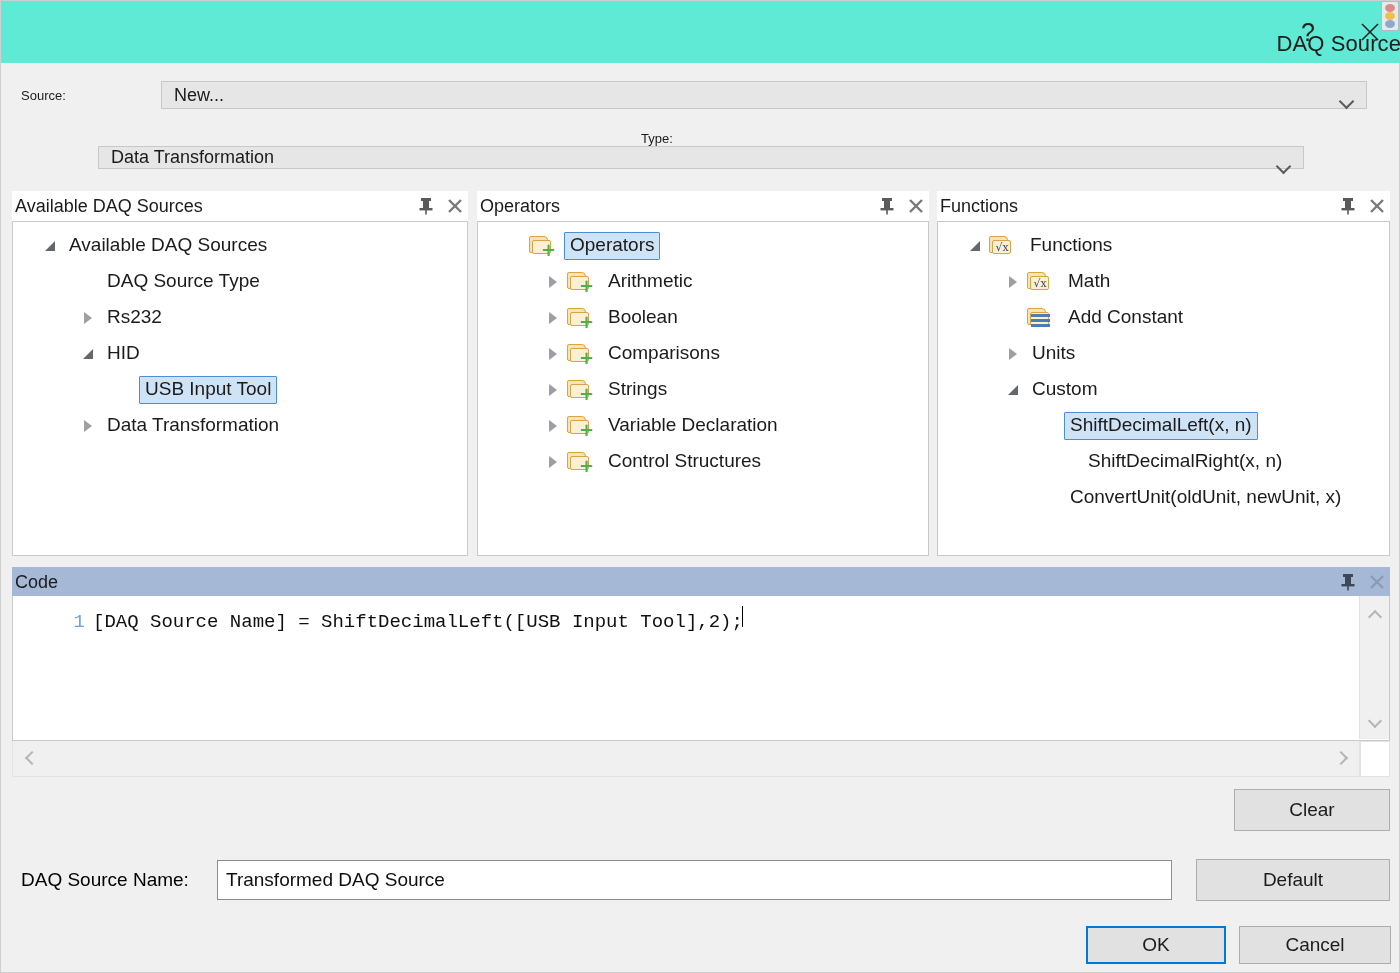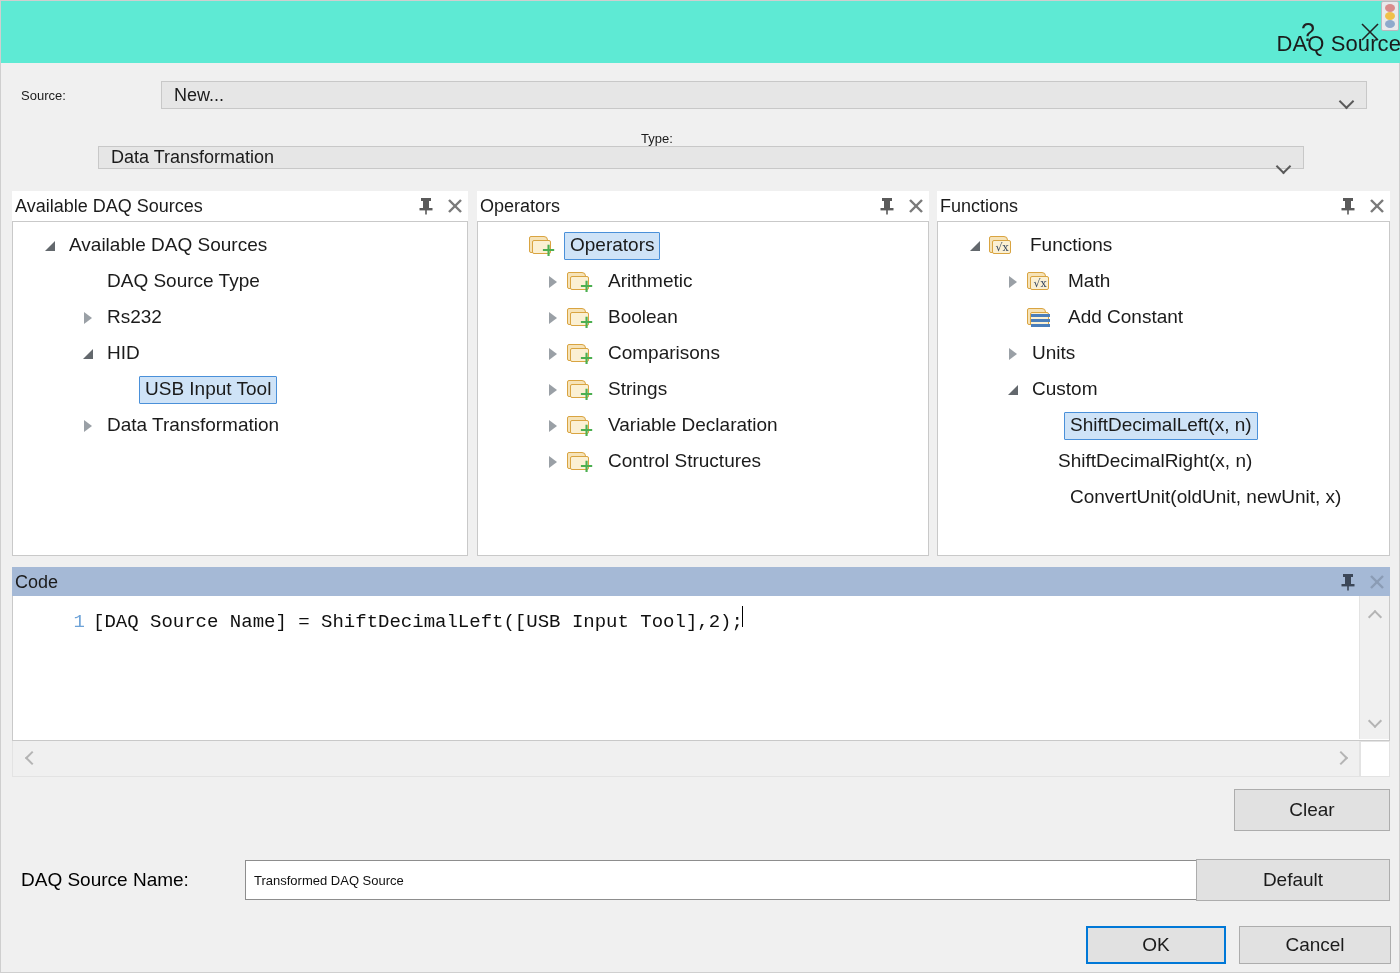--- a/index.html
+++ b/index.html
@@ -375,33 +375,33 @@
   #cancel-button  { position: absolute; left: 1238px; top: 925px; width: 152px; height: 38px; }
 
   
   .name-row {
     position: absolute;
     left: 0; top: 858px;
     width: 1400px; height: 42px;
     display: flex; align-items: center;
   }
   .name-label {
-    width: 244px;
+    width: 216px;
     padding-left: 20px;
     box-sizing: border-box;
     font-size: 19px;
   }
   .name-input {
     width: 955px; height: 40px;
     background: #ffffff;
     border: 1px solid #8d8d8d;
     box-sizing: border-box;
     display: flex; align-items: center;
     padding-left: 8px;
-    font-size: 13px;
+    font-size: 19px;
     color: #101010;
   }
 </style>
 </head>
 <body>
 
 <div class="dialog">
 
   <div class="titlebar">
     <div class="title-icon">
@@ -667,21 +667,21 @@
           <div class="tnode" style="padding-left:62px">
             <span class="expander">
               <span class="tri-open"></span>
             </span>
             <span class="tnode-label">Custom</span>
           </div>
           <div class="tnode selected" style="padding-left:100px">
             <span class="expander"></span>
             <span class="tnode-label">ShiftDecimalLeft(x, n)</span>
           </div>
-          <div class="tnode" style="padding-left:88px">
+          <div class="tnode" style="padding-left:118px">
             <span class="expander"></span>
             <span class="tnode-label">ShiftDecimalRight(x, n)</span>
           </div>
           <div class="tnode" style="padding-left:100px">
             <span class="expander"></span>
             <span class="tnode-label">ConvertUnit(oldUnit, newUnit, x)</span>
           </div>
         </div>
     </div>
   </div>

